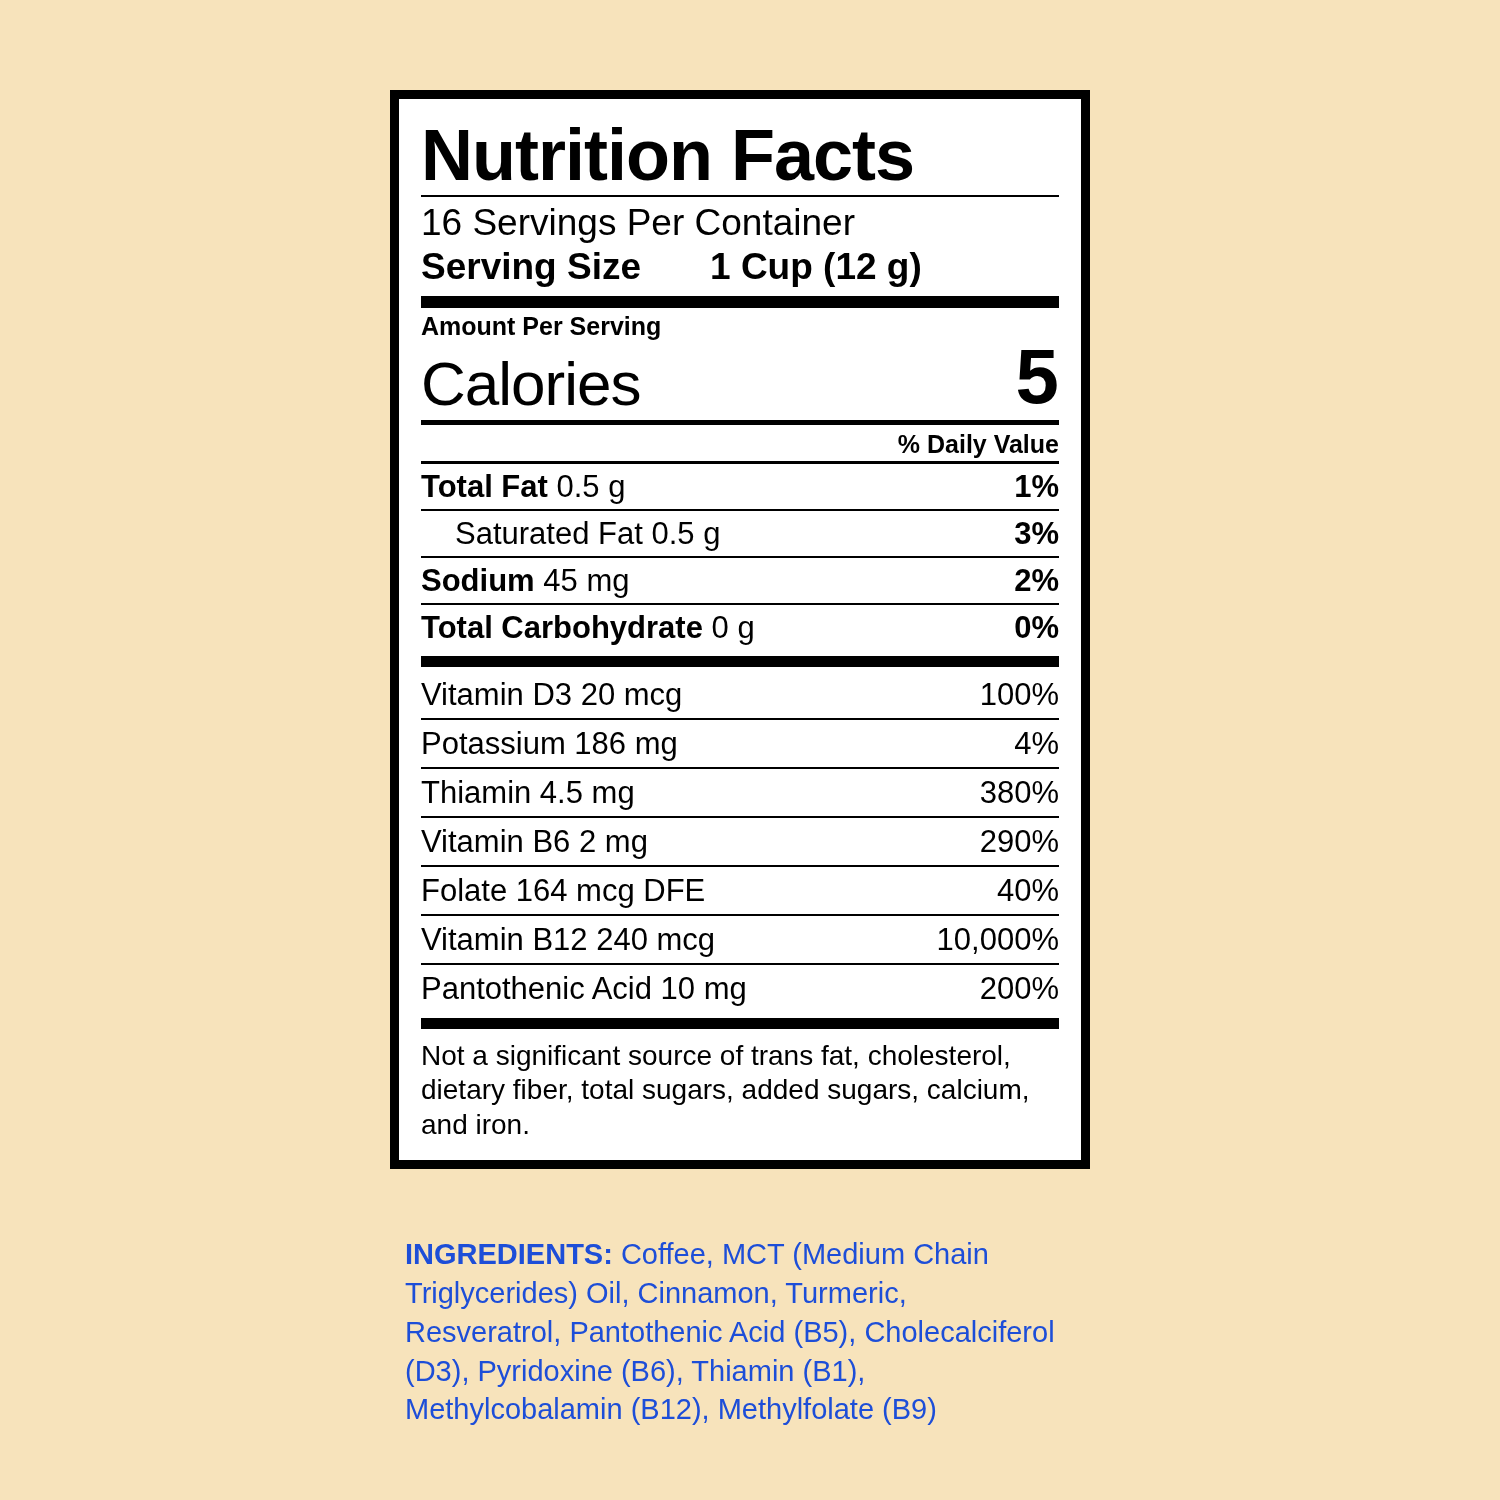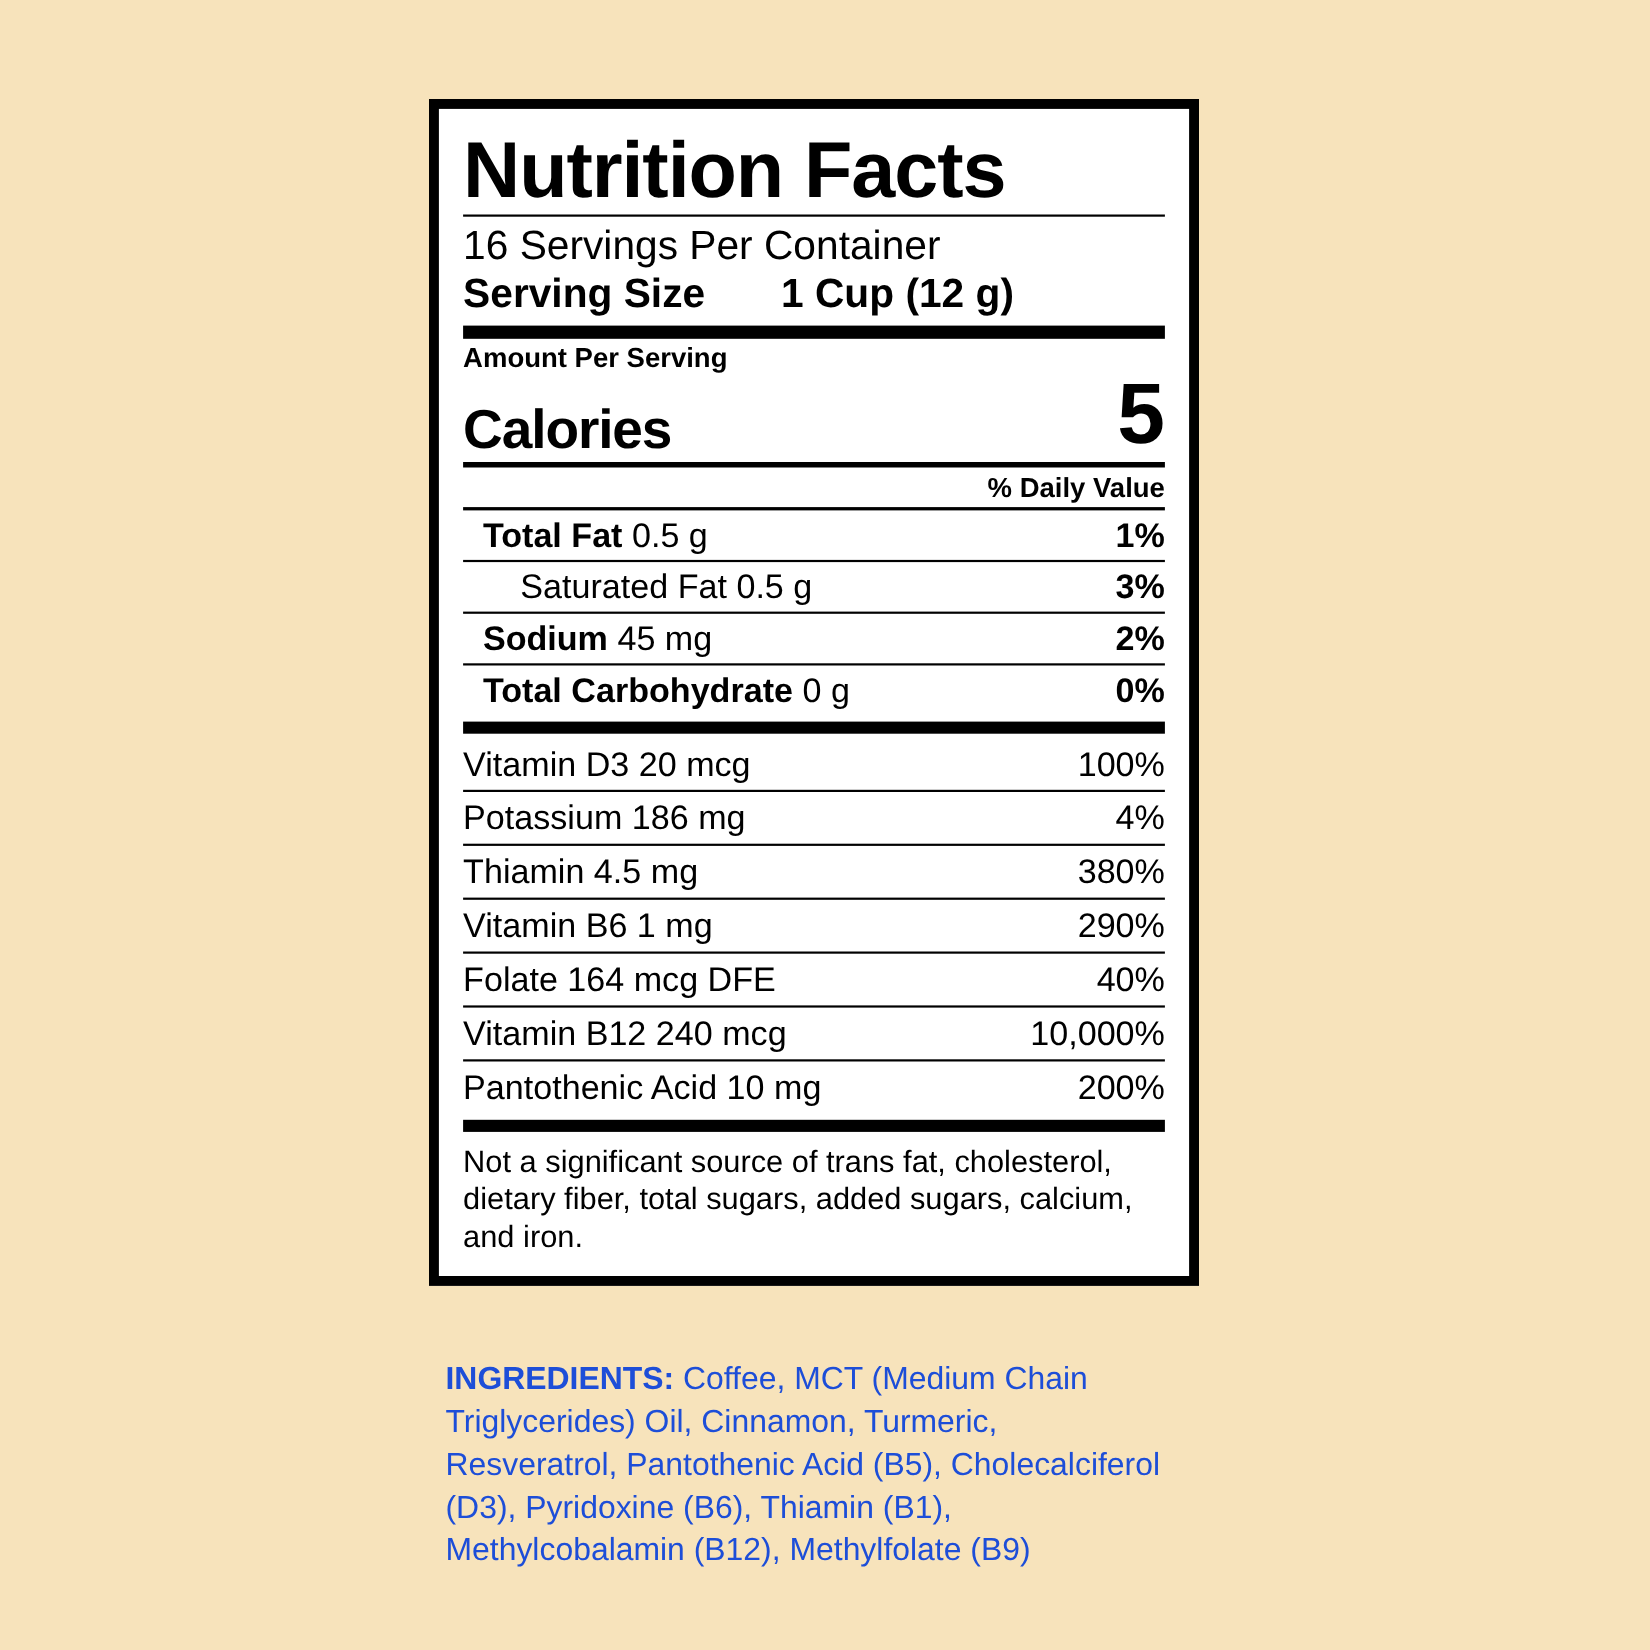--- a/index.html
+++ b/index.html
@@ -80,22 +80,22 @@
     margin: 2px 0 0 0;
   }
 
   .calories-row {
     display: flex;
     align-items: flex-end;
     justify-content: space-between;
     margin: -4px 0 2px 0;
   }
   .calories-label {
-    font-size: 50px;
-    font-weight: bold;
+    font-size: 62px;
+    font-weight: normal;
     letter-spacing: -1px;
     line-height: 1.0;
   }
   .calories-value {
     font-size: 78px;
     font-weight: bold;
     line-height: 1.0;
   }
 
   .dv-header {
@@ -107,21 +107,21 @@
 
   .nf-row {
     display: flex;
     justify-content: space-between;
     align-items: baseline;
     font-size: 31px;
     padding: 5px 0 4px 0;
     border-top: 2px solid #000;
   }
   .nf-row.first { border-top: 3px solid #000; }
-  .nf-row .left { white-space: nowrap; margin-left: 18px; }
+  .nf-row .left { white-space: nowrap; }
   .nf-row .left b { font-weight: bold; }
   .nf-row .right { font-weight: bold; white-space: nowrap; }
   .nf-row.indent .left { padding-left: 34px; }
 
   .vit-row {
     display: flex;
     justify-content: space-between;
     align-items: baseline;
     font-size: 31px;
     padding: 6px 0 5px 0;
@@ -206,21 +206,21 @@
       </div>
       <div class="vit-row">
         <span class="left">Potassium 186 mg</span>
         <span class="right">4%</span>
       </div>
       <div class="vit-row">
         <span class="left">Thiamin 4.5 mg</span>
         <span class="right">380%</span>
       </div>
       <div class="vit-row">
-        <span class="left">Vitamin B6 1 mg</span>
+        <span class="left">Vitamin B6 2 mg</span>
         <span class="right">290%</span>
       </div>
       <div class="vit-row">
         <span class="left">Folate 164 mcg DFE</span>
         <span class="right">40%</span>
       </div>
       <div class="vit-row">
         <span class="left">Vitamin B12 240 mcg</span>
         <span class="right">10,000%</span>
       </div>

